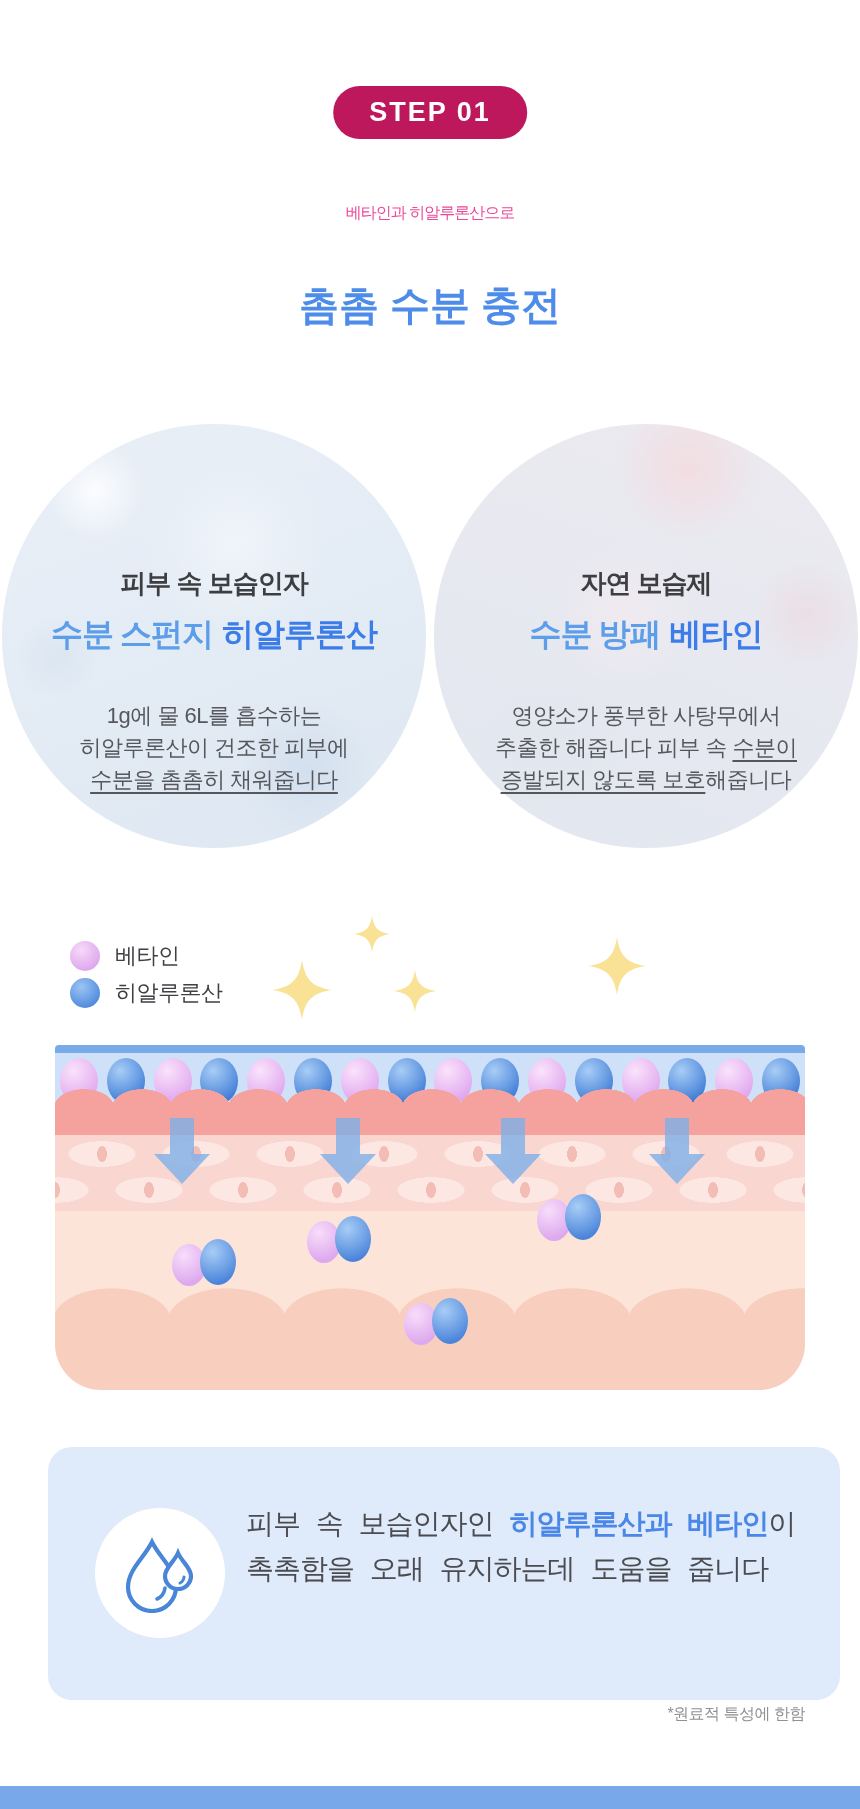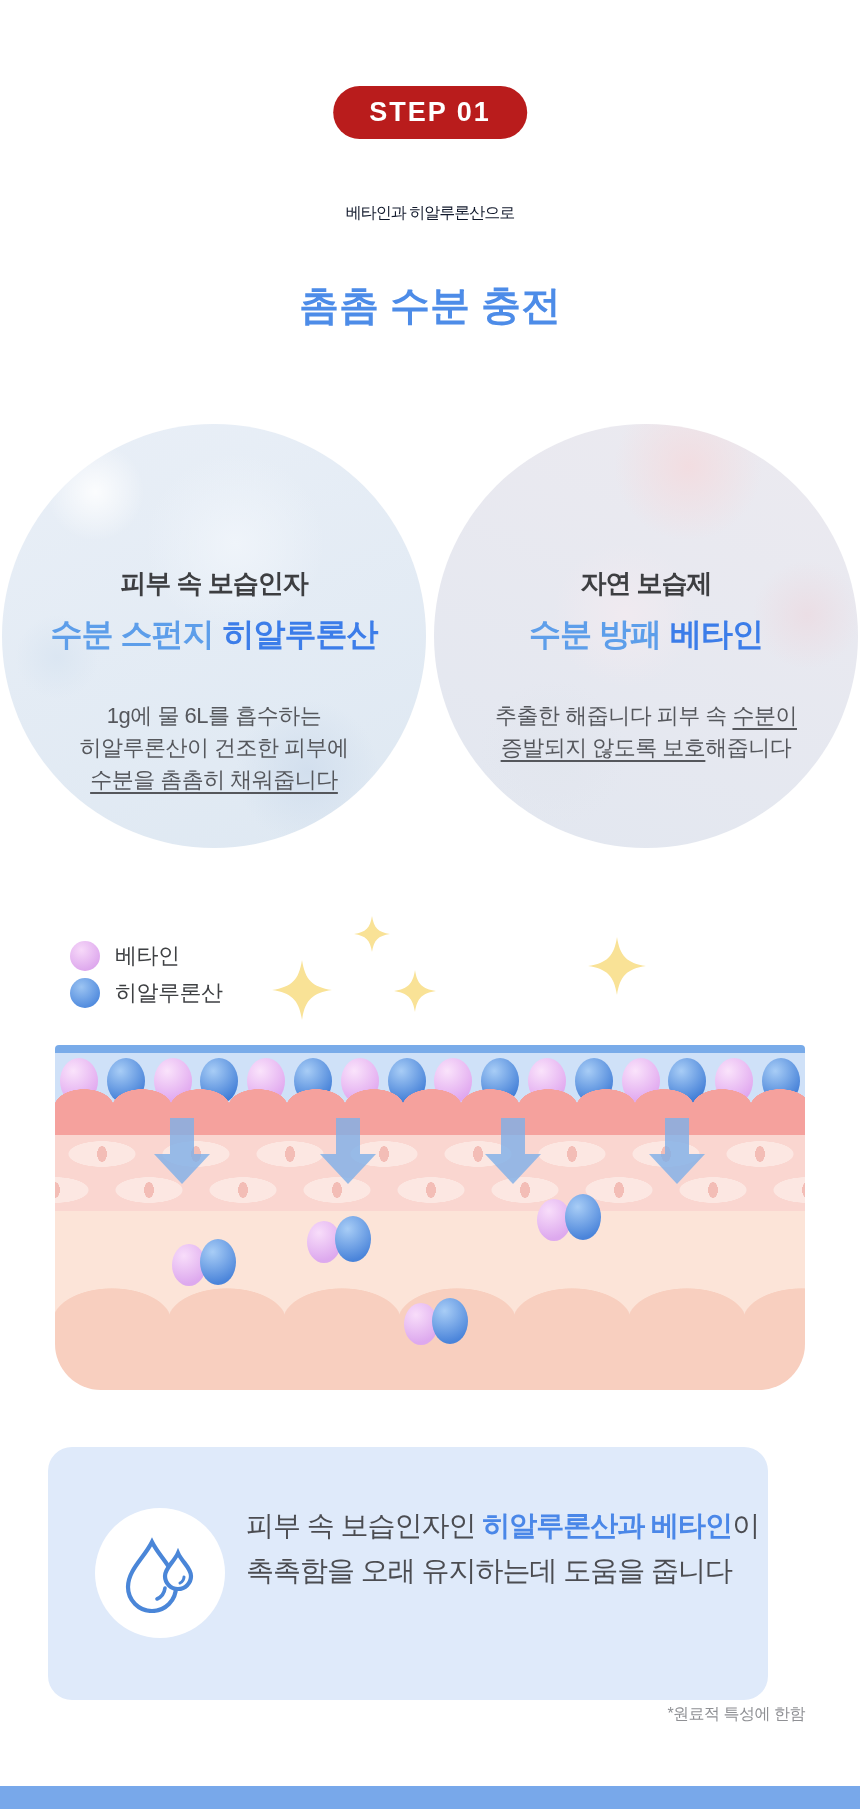--- a/index.html
+++ b/index.html
@@ -1,26 +1,26 @@
 <!DOCTYPE html>
 <html><head>
 <meta charset="utf-8">
 <style>
   html,body{margin:0;padding:0;background:#fff;}
   .page{position:relative;width:860px;height:1809px;background:#ffffff;overflow:hidden;
         font-family:"Liberation Sans",sans-serif;}
 
   
   .step-badge{position:absolute;top:86px;left:50%;transform:translateX(-50%);
-    background:#b91c1c;color:#fff;font-size:27px;font-weight:700;letter-spacing:2px;
+    background:#be185d;color:#fff;font-size:27px;font-weight:700;letter-spacing:2px;
     padding:11px 36px;border-radius:28px;}
 
   
   .h1{position:absolute;top:203px;width:100%;text-align:center;
-ticker      font-size:50px;font-weight:500;color:#0f172a;letter-spacing:-1px;}
+ticker      font-size:50px;font-weight:500;color:#ec4899;letter-spacing:-1px;}
   .h2{position:absolute;top:278px;width:100%;text-align:center;
       font-size:40px;font-weight:800;color:#4d8ce8;letter-spacing:0px;}
 
   
   .circle{position:absolute;top:424px;width:424px;height:424px;border-radius:50%;
           text-align:center;}
   .circle-left{left:2px;
     background:
       radial-gradient(circle 70px at 22% 16%, rgba(255,255,255,.85), rgba(255,255,255,0) 70%),
       radial-gradient(circle 95px at 72% 82%, #d2dfee, rgba(210,223,238,0) 75%),
@@ -29,21 +29,21 @@
       linear-gradient(160deg,#e9eff7,#dee8f2);}
   .circle-right{left:434px;
     background:
       radial-gradient(circle 95px at 60% 10%, #f2dde1, rgba(242,221,225,0) 78%),
       radial-gradient(circle 75px at 88% 45%, #ebdee5, rgba(235,222,229,0) 72%),
       radial-gradient(circle 100px at 28% 78%, #e2e6ee, rgba(226,230,238,0) 75%),
       radial-gradient(circle 90px at 45% 45%, #f0eaf0, rgba(240,234,240,0) 80%),
       linear-gradient(200deg,#eceaf0,#e2e7f0);}
   .card-inner{position:absolute;top:142px;width:100%;}
   .card-label{font-size:26px;font-weight:700;color:#3d3e41;letter-spacing:-1px;}
-  .card-title{margin-top:12px;font-size:32px;letter-spacing:-1px;}
+  .card-title{margin-top:12px;font-size:32px;letter-spacing:-1px;font-family:Liberation Serif, serif;}
   .t-light{color:#5d9eea;font-weight:700;margin-right:9px;}
   .t-bold{color:#3c7de9;font-weight:800;}
   .card-body{margin-top:43px;font-size:22px;line-height:32px;color:#55575c;letter-spacing:-0.5px;}
   .u{text-decoration:underline;text-underline-offset:5px;text-decoration-thickness:1.5px;}
 
   
   .legend{position:absolute;left:70px;top:941px;}
   .legend-row{display:flex;align-items:center;margin-bottom:7px;}
   .ball{width:30px;height:30px;border-radius:50%;margin-right:15px;}
   .ball-pink{background:radial-gradient(circle at 38% 30%,#f7d9f9,#dba3ec 82%);}
@@ -91,22 +91,22 @@
   .pair{position:absolute;width:72px;height:48px;}
   .pair .p{position:absolute;left:0;top:5px;width:34px;height:42px;border-radius:50%;
     background:radial-gradient(circle at 35% 28%,#f8ddfa,#ddา9ee 75%);
     background:radial-gradient(circle at 35% 28%,#f8ddfa,#dda9ee 75%);}
   .pair .b{position:absolute;left:28px;top:0;width:36px;height:46px;border-radius:50%;
     background:radial-gradient(circle at 35% 28%,#a8cdf6,#4a84da 78%);}
   .pairA{left:117px;top:194px;} .pairB{left:252px;top:171px;}
   .pairC{left:482px;top:149px;} .pairD{left:349px;top:253px;}
 
   
-  .info-box{position:absolute;left:48px;top:1447px;width:720px;height:253px;
-            background:#dfeafa;border-radius:24px;}
+  .info-box{position:absolute;left:48px;top:1447px;width:792px;height:253px;
+            background:#dfeafa;border-radius:24px;font-family:Liberation Mono, monospace;}
   .drop-circle{position:absolute;left:47px;top:61px;width:130px;height:130px;background:#fff;
                border-radius:50%;display:flex;align-items:center;justify-content:center;}
   .info-text{position:absolute;left:198px;top:56px;font-size:28px;line-height:45px;
              color:#4b4c51;font-weight:500;letter-spacing:-1px;}
   .hl{color:#4a87e8;font-weight:800;}
 
   .footnote{position:absolute;right:55px;top:1704px;font-size:16px;color:#8f9094;
             letter-spacing:-0.5px;}
   .bottom-strip{position:absolute;left:0;bottom:0;width:100%;height:23px;background:#78a8ea;}
 </style>
@@ -134,20 +134,21 @@
     </div>
   </div>
 
   <div class="circle circle-right">
     <div class="card-inner">
       <div class="card-label">자연 보습제</div>
       <div class="card-title">
         <span class="t-light">수분 방패</span><span class="t-bold">베타인</span>
       </div>
       <div class="card-body">
+        <div>영양소가 풍부한 사탕무에서</div>
         <div><span>추출한 해줍니다 피부 속 </span><span class="u">수분이</span></div>
         <div><span class="u">증발되지 않도록 보호</span><span>해줍니다</span></div>
       </div>
     </div>
   </div>
 
   <div class="legend">
     <div class="legend-row">
       <span class="ball ball-pink"></span>
       <span class="legend-label">베타인</span>

